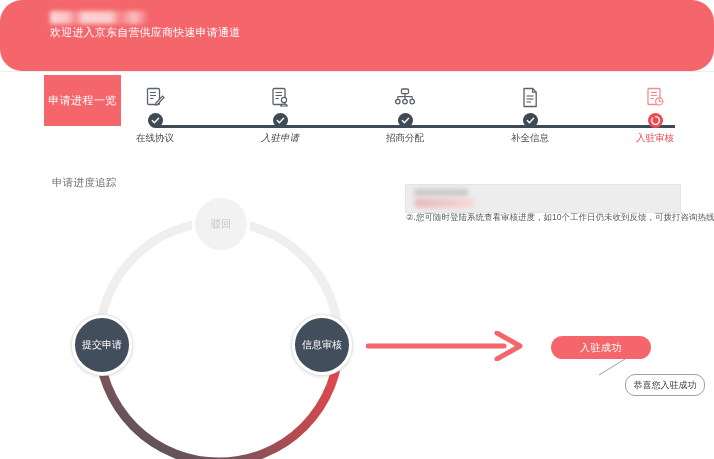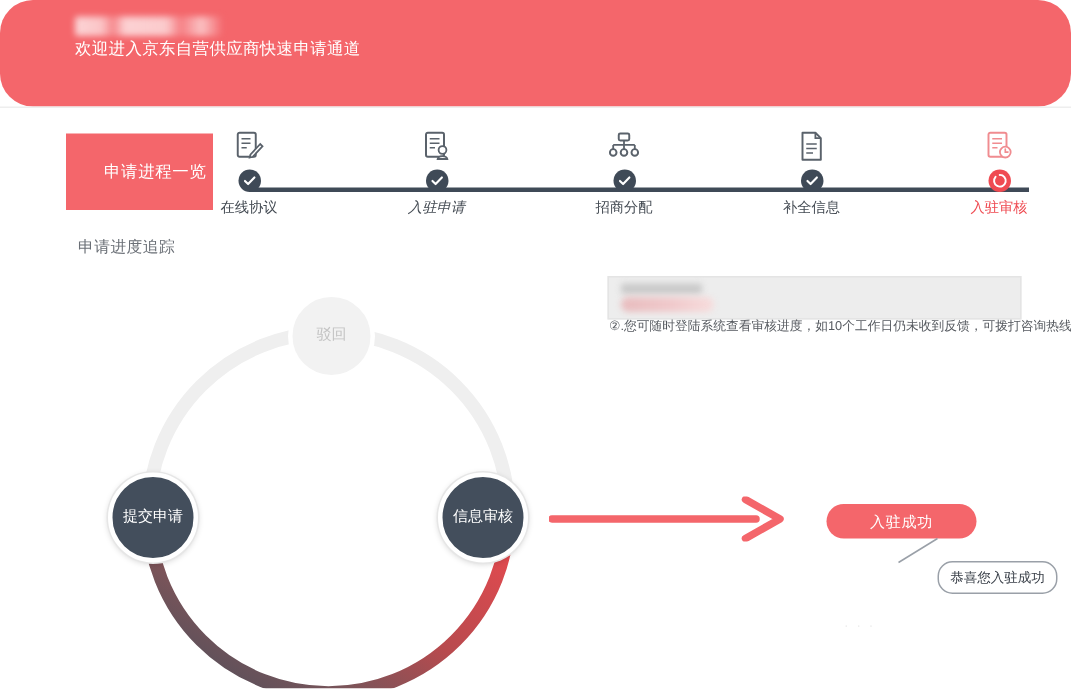--- a/index.html
+++ b/index.html
@@ -64,35 +64,34 @@
   
   .stepper {
     position: absolute;
     left: 0; top: 71px;
     width: 714px;
     height: 78px;
   }
   .stepper-badge {
     position: absolute;
     left: 44px;
-    top: 18px;
+    top: 4px;
     width: 77px;
     height: 51px;
     background: #F4666B;
     color: #ffffff;
     font-size: 11px;
     display: flex;
     align-items: center;
     justify-content: center;
     letter-spacing: .4px;
-    padding-left: 21px;
   }
   .steps {
     position: absolute;
-    left: 143px;
+    left: 132px;
     top: 12px;
     width: 566px;
     height: 62px;
   }
   .step-line {
     position: absolute;
     left: 23px;
     top: 42px;
     width: 520px;
     height: 3px;
@@ -133,21 +132,21 @@
     background: #EF4B52;
   }
   .step.active .step-label {
     color: #EF4B52;
   }
 
   
   .section-title {
     position: absolute;
     left: 52px;
-    top: 158px;
+    top: 176px;
     font-size: 10.5px;
     color: #6a6f76;
     letter-spacing: .3px;
   }
 
   
   .diagram {
     position: absolute;
     left: 72px;
     top: 195px;

